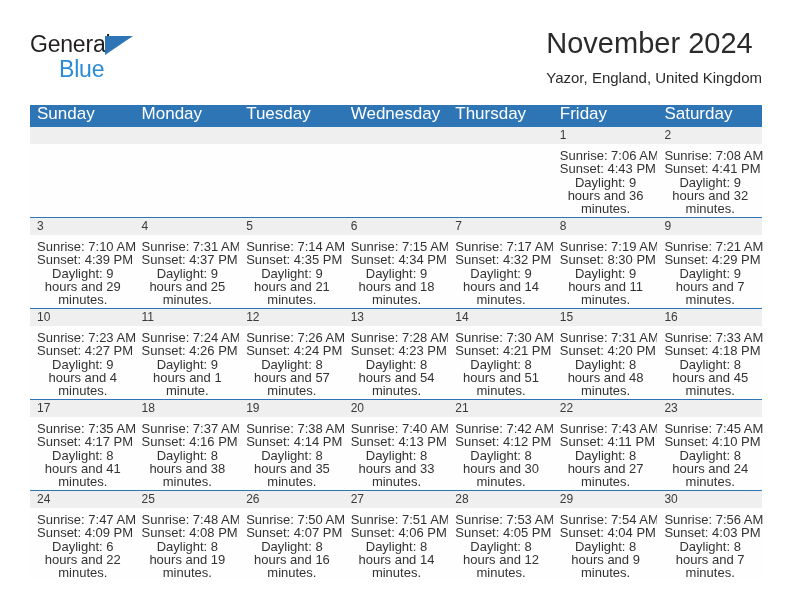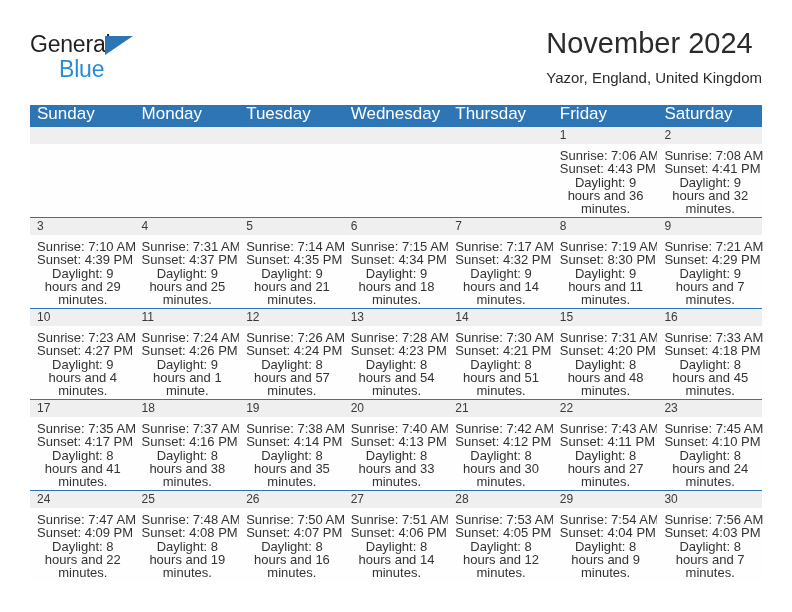--- a/index.html
+++ b/index.html
@@ -393,21 +393,21 @@
               <div class="daylight">Daylight: 8 hours and 24 minutes.</div>
             </div>
           </td>
         </tr>
         <tr class="week-row">
           <td>
             <div class="daynum-band">24</div>
             <div class="cell-body">
               <div>Sunrise: 7:47 AM</div>
               <div>Sunset: 4:09 PM</div>
-              <div class="daylight">Daylight: 8 hours and 22 minutes.</div>
+              <div class="daylight">Daylight: 6 hours and 22 minutes.</div>
             </div>
           </td>
           <td>
             <div class="daynum-band">25</div>
             <div class="cell-body">
               <div>Sunrise: 7:48 AM</div>
               <div>Sunset: 4:08 PM</div>
               <div class="daylight">Daylight: 8 hours and 19 minutes.</div>
             </div>
           </td>

